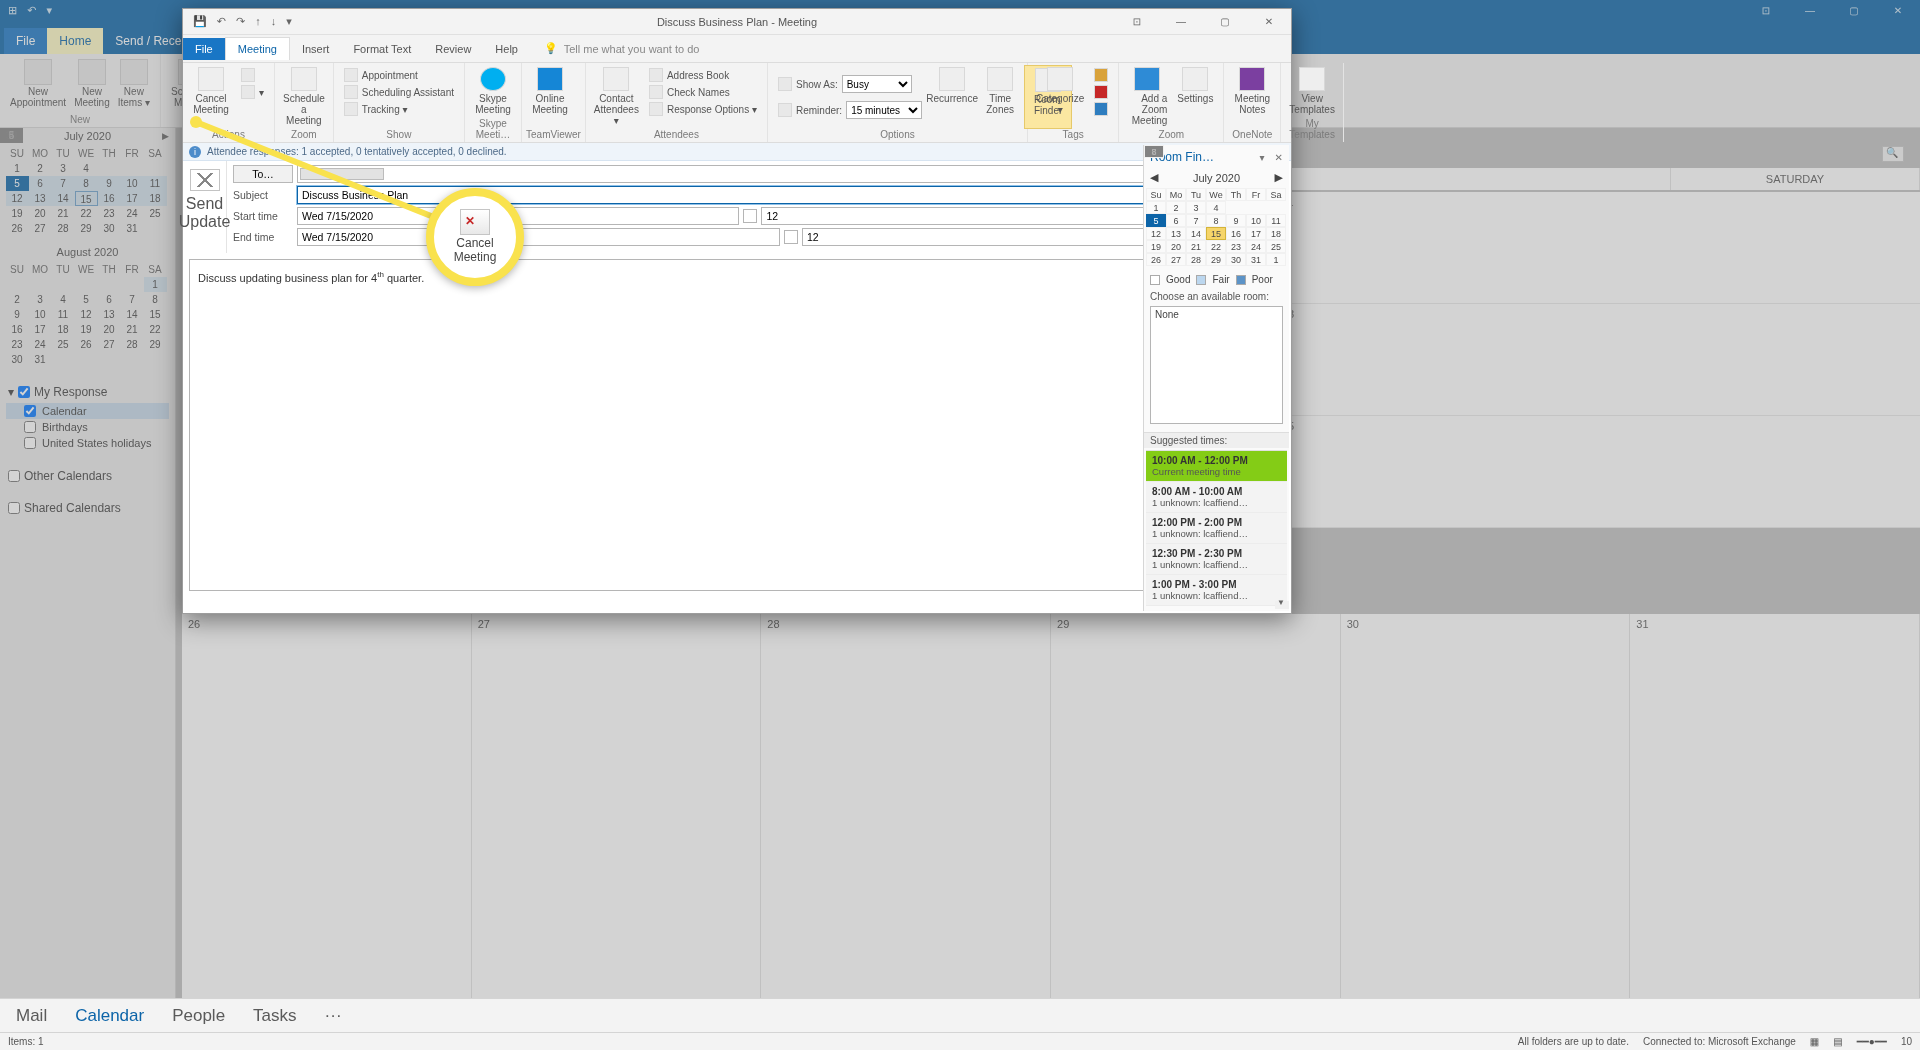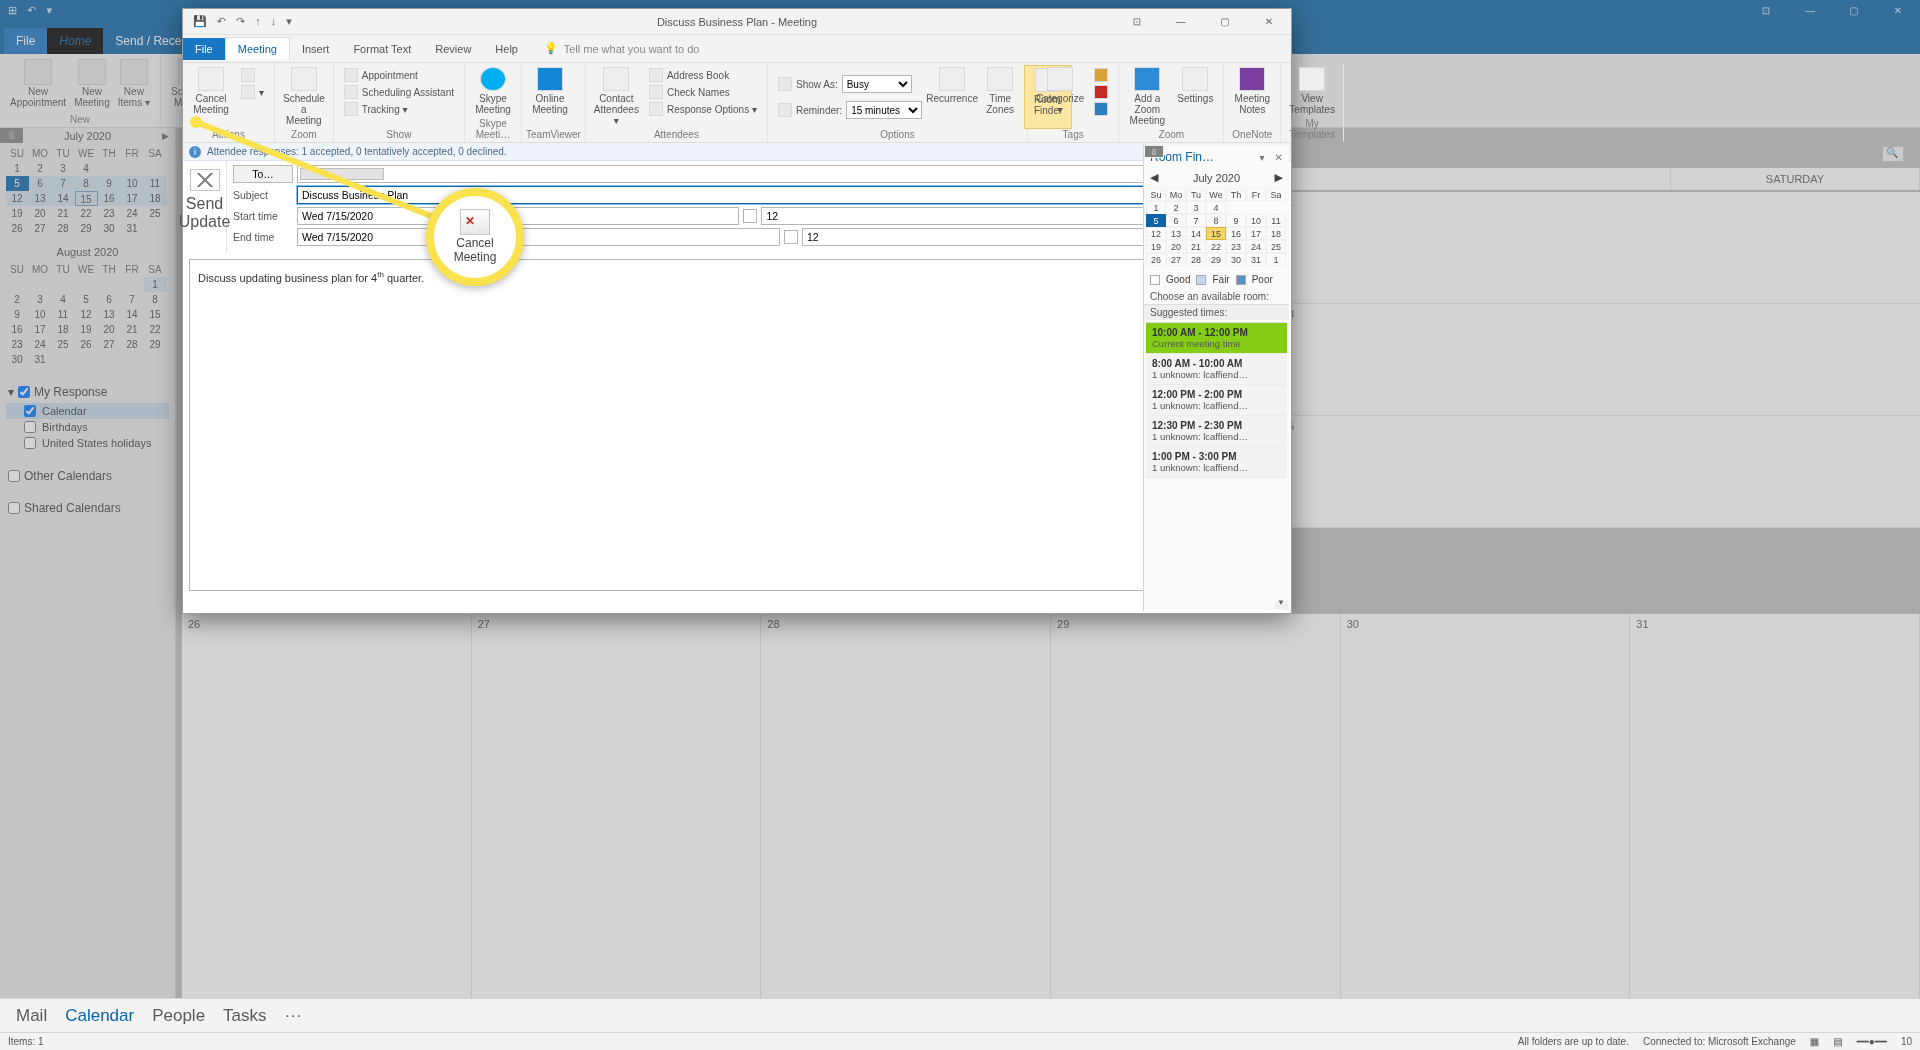--- a/index.html
+++ b/index.html
@@ -7,21 +7,21 @@
 
 
 .outer-window { position: absolute; inset: 0; background: #c0c0c0; }
 .outer-titlebar { height: 20px; background: #0c64a8; display: flex; align-items: center; }
 .outer-titlebar .qat { display: flex; gap: 10px; padding-left: 8px; color: #cfe5f3; }
 .outer-titlebar .spacer { flex: 1; }
 .outer-titlebar .win-ctrl { display: flex; }
 .outer-titlebar .win-ctrl div { width: 44px; height: 20px; display: flex; align-items: center; justify-content: center; color: #cfe5f3; font-size: 10px; }
 .outer-tabs { height: 34px; background: #0c64a8; display: flex; align-items: flex-end; padding-left: 4px; }
 .outer-tabs .tab { padding: 6px 12px; font-size: 12px; color: #fff; }
-.outer-tabs .tab.active { background: #000000; color: #0c64a8; font-style: italic; }
+.outer-tabs .tab.active { background: #fef9c3; color: #0c64a8; }
 .outer-tabs .tab.file { background: #1976c5; }
 .outer-ribbon { height: 74px; background: #f3f3f3; border-bottom: 1px solid #d4d4d4; display: flex; }
 .outer-ribbon .grp { display: flex; flex-direction: column; align-items: center; justify-content: flex-start; border-right: 1px solid #e2e2e2; padding: 3px 6px 0; }
 .outer-ribbon .btn-lg { display: flex; flex-direction: column; align-items: center; justify-content: flex-end; font-size: 10px; color: #555; padding: 2px 4px; gap: 1px; }
 .outer-ribbon .btn-lg .ic { width: 28px; height: 26px; background: #e8e8e8; border: 1px solid #d0d0d0; }
 .outer-ribbon .grp-label { font-size: 10px; color: #7a7a7a; margin-top: auto; margin-bottom: 2px; }
 
 .left-pane { position: absolute; left: 0; top: 128px; width: 176px; bottom: 20px; background: #eaeaea; border-right: 1px solid #cfcfcf; }
 .monthnav { display: flex; justify-content: space-between; align-items: center; padding: 2px 6px; font-size: 11px; color: #505050; }
 .monthnav .arrow { font-size: 9px; color: #666; }
@@ -34,21 +34,21 @@
 .mini-cal .cell.today { border: 1px solid #6b9ec9; }
 .mini-cal .cell.hl { background: #d0dfea; }
 .month-title { text-align: center; font-size: 11px; color: #505050; padding: 2px; }
 .cal-list { padding: 6px; }
 .cal-list .hd { font-size: 12px; color: #404040; padding: 4px 2px; display: flex; align-items: center; gap: 4px; }
 .cal-list .item { font-size: 11px; color: #404040; padding: 2px 2px 2px 18px; display: flex; align-items: center; gap: 6px; }
 .cal-list .item.hl { background: #c5d8e8; }
 .cal-list input[type="checkbox"] { width: 12px; height: 12px; }
 
 
-.bottom-nav { position: absolute; left: 0; right: 0; bottom: 18px; height: 34px; background: #f3f3f3; border-top: 1px solid #d4d4d4; display: flex; align-items: center; gap: 18px; padding-left: 16px; font-size: 17px; color: #5a5a5a; }
+.bottom-nav { position: absolute; left: 0; right: 0; bottom: 18px; height: 34px; background: #f3f3f3; border-top: 1px solid #d4d4d4; display: flex; align-items: center; gap: 28px; padding-left: 16px; font-size: 17px; color: #5a5a5a; }
 .bottom-nav .n-item.active { color: #0c64a8; }
 .status-bar { position: absolute; left: 0; right: 0; bottom: 0; height: 18px; background: #f3f3f3; border-top: 1px solid #d4d4d4; display: flex; align-items: center; font-size: 10px; color: #555; padding: 0 8px; }
 .status-bar .st-right { margin-left: auto; display: flex; gap: 14px; }
 
 
 .main-cal { position: absolute; left: 182px; right: 0; top: 614px; bottom: 52px; background: #fff; }
 .main-cal .wk { display: flex; height: 100%; }
 .main-cal .day { flex: 1; border-right: 1px solid #e2e2e2; padding: 4px 6px; font-size: 11px; color: #5a5a5a; }
 .main-cal-head { position: absolute; left: 182px; right: 0; top: 168px; height: 22px; background: #fff; display: flex; }
 .main-cal-head .dh { flex: 1; border-right: 1px solid #e2e2e2; font-size: 11px; text-align: center; line-height: 22px; color: #5a5a5a; text-transform: uppercase; }
@@ -561,21 +561,21 @@
               <div class="ic" style="background:#2e7dbf"></div>
             </div>
         </div>
       </div>
       <div class="grp-label">Tags</div>
     </div>
     <div class="grp">
       <div class="grp-body">
         <div class="btn-lg">
             <div class="ic" style="background:#2e8bd6"></div>
-            <span style="white-space:pre-line;text-align:center">Add a Zoom
+            <span style="white-space:pre-line;text-align:right">Add a Zoom
 Meeting</span>
           </div>
         <div class="btn-lg">
             <div class="ic"></div>
             <span>Settings</span>
           </div>
       </div>
       <div class="grp-label">Zoom</div>
     </div>
     <div class="grp">
@@ -725,20 +725,21 @@
       </div>
     <div class="rf-legend">
       <div class="sw" style="background:#fff"></div>
         <span>Good</span>
       <div class="sw" style="background:#bcd7ef"></div>
         <span>Fair</span>
       <div class="sw" style="background:#5c93c7"></div>
         <span>Poor</span>
     </div>
     <div class="rf-label">Choose an available room:</div>
+    <div class="rf-room-list"><span>None</span></div>
     <div class="rf-label" style="background:#efefef;border-top:1px solid #ddd">Suggested times:</div>
     <div class="rf-times" id="rftimes">
         <div class="t-item sel">
           <div class="ln1">10:00 AM - 12:00 PM</div>
           <div class="ln2">Current meeting time</div>
         </div>
         <div class="t-item">
           <div class="ln1">8:00 AM - 10:00 AM</div>
           <div class="ln2">1 unknown: lcaffiend…</div>
         </div>

